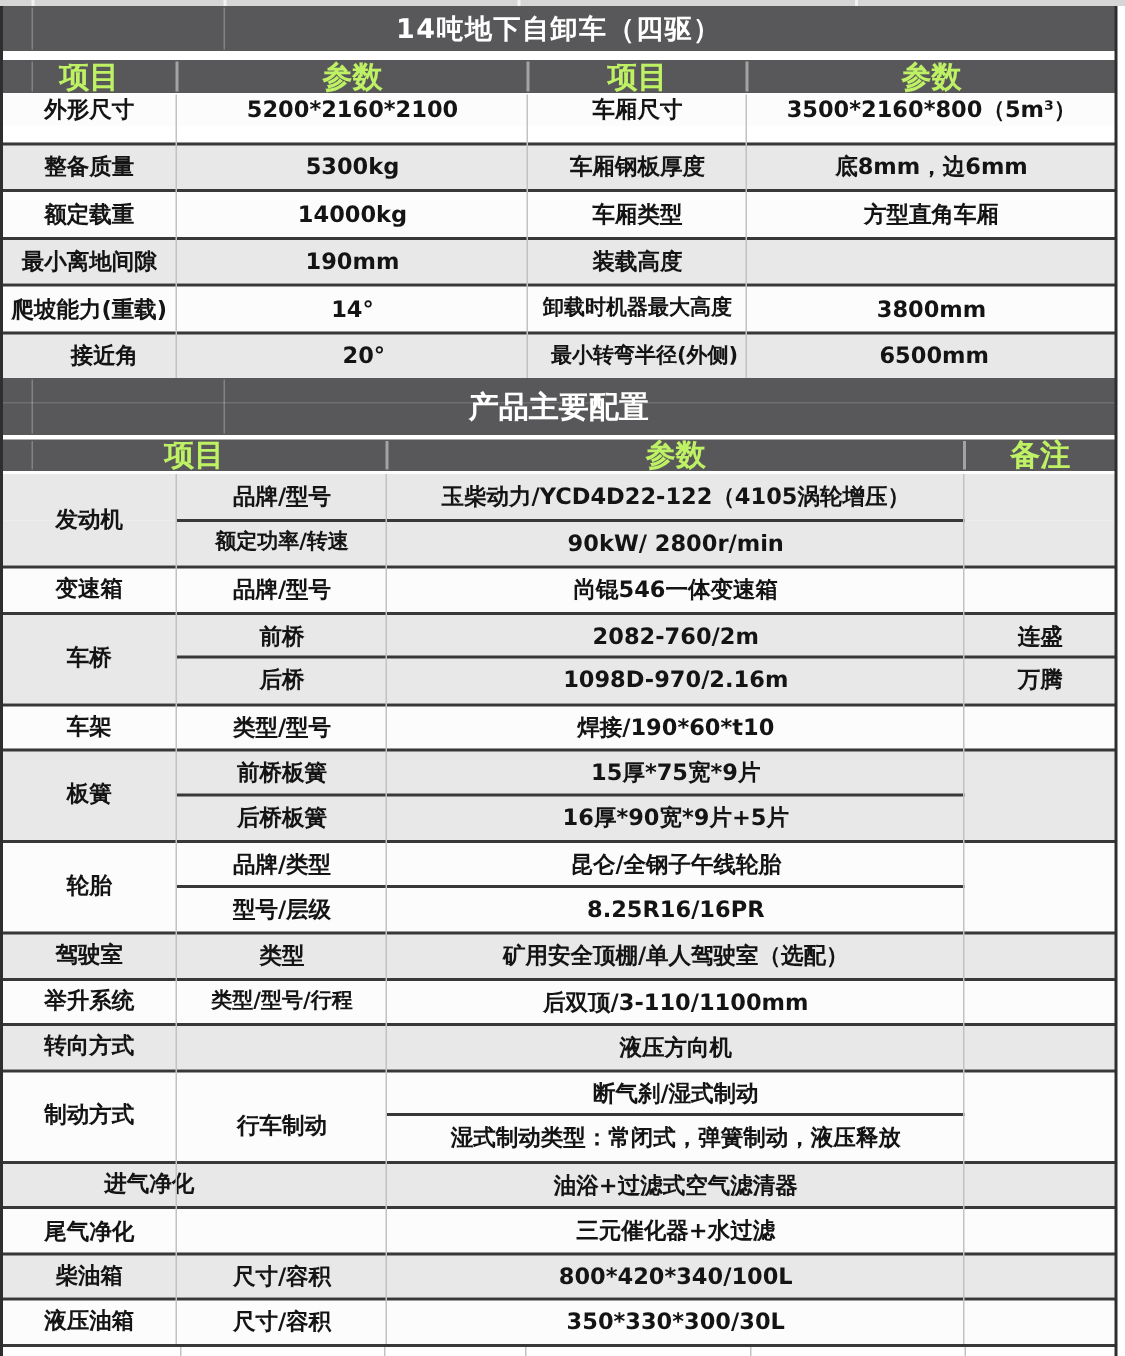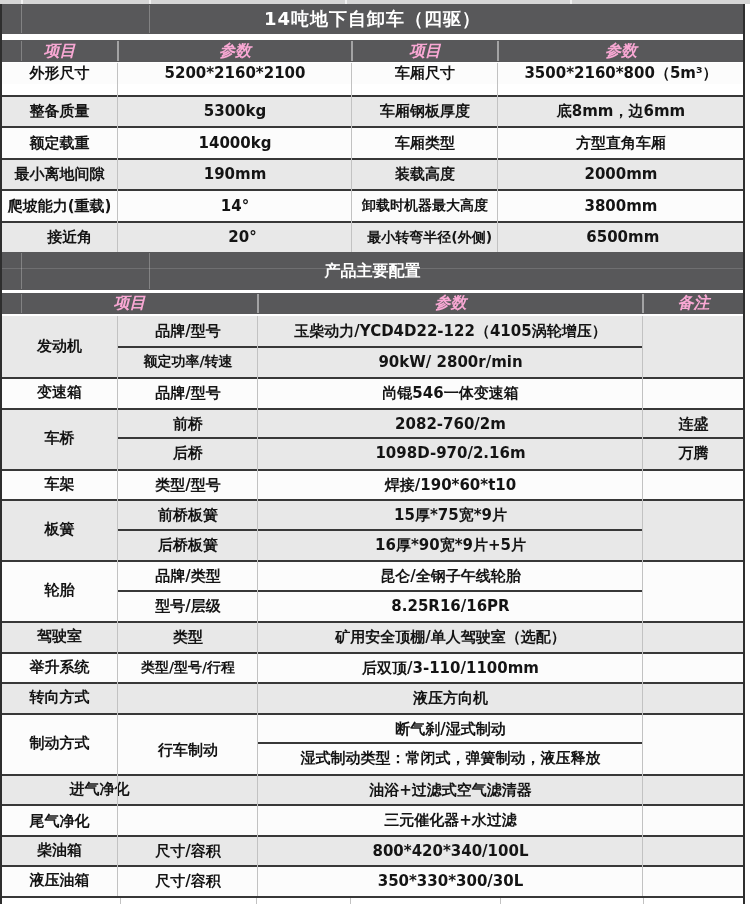--- a/index.html
+++ b/index.html
@@ -5,21 +5,21 @@
   html,body{margin:0;padding:0;background:#ffffff;}
   .canvas{
     position:relative;width:750px;height:904px;background:#ffffff;overflow:hidden;
     font-family:"DejaVu Sans","Liberation Sans",sans-serif;
     font-weight:700;color:#141414;
   }
   .abs{position:absolute;box-sizing:border-box;}
   
   .darkbar{background:#58585a;color:#ffffff;display:flex;align-items:center;justify-content:center;}
   .title-bar{font-size:18px;letter-spacing:1px;}
-  .hdr-cell{display:flex;align-items:center;justify-content:center;font-size:16px;color:#f9a8d4;font-style:italic;}
+  .hdr-cell{display:flex;align-items:center;justify-content:center;font-size:20px;color:#bef264;}
   
   .row{position:absolute;left:1px;width:743px;display:flex;box-sizing:border-box;}
   .row .c{display:flex;align-items:center;justify-content:center;font-size:15px;line-height:1.1;text-align:center;box-sizing:border-box;padding:0 2px;}
   .gb{border-top:2px solid #383838;}
   
   .t1c1{width:117px;}.t1c2{width:234px;}.t1c3{width:146px;}.t1c4{width:246px;}
   
   .t2sp{width:117px;}.t2c2{width:140px;}.t2c3{width:385px;}.t2c4{width:101px;}
   .bg-w{background:#fcfcfc;}
   .bg-g{background:#e8e8e8;}
@@ -76,40 +76,39 @@
   <div class="row bg-w gb" style="top:126px;height:32px;">
     <div class="c t1c1">额定载重</div>
     <div class="c t1c2">14000kg</div>
     <div class="c t1c3">车厢类型</div>
     <div class="c t1c4">方型直角车厢</div>
   </div>
   <div class="row bg-g gb" style="top:158px;height:31px;">
     <div class="c t1c1">最小离地间隙</div>
     <div class="c t1c2">190mm</div>
     <div class="c t1c3">装载高度</div>
-    <div class="c t1c4">2000mm</div>
   </div>
   <div class="row bg-w gb" style="top:189px;height:32px;">
     <div class="c t1c1">爬坡能力(重载)</div>
     <div class="c t1c2">14°</div>
     <div class="c t1c3" style="font-size:14px;">卸载时机器最大高度</div>
     <div class="c t1c4">3800mm</div>
   </div>
   <div class="row bg-g gb" style="top:221px;height:31px;padding-left:11px;">
     <div class="c t1c1">接近角</div>
     <div class="c t1c2">20°</div>
     <div class="c t1c3" style="font-size:14px;">最小转弯半径(外侧)</div>
     <div class="c t1c4">6500mm</div>
   </div>
 
   <div class="vl" style="left:117px;top:63px;height:189px;"></div>
   <div class="vl" style="left:351px;top:63px;height:189px;"></div>
   <div class="vl" style="left:497px;top:63px;height:189px;"></div>
 
-  <div class="abs darkbar" style="left:1px;top:252px;width:743px;height:38px;font-size:16px;">
+  <div class="abs darkbar" style="left:1px;top:252px;width:743px;height:38px;font-size:20px;">
     <span>产品主要配置</span>
   </div>
   <div class="vlf" style="left:21px;top:253px;height:36px;"></div>
   <div class="vlf" style="left:149px;top:253px;height:36px;"></div>
   <div class="abs" style="left:1px;top:268px;width:743px;height:1px;background:rgba(255,255,255,0.14);"></div>
 
   <div class="abs darkbar" style="left:1px;top:293px;width:743px;height:21px;justify-content:flex-start;">
     <div class="hdr-cell" style="width:257px;">项目</div>
     <div class="hdr-cell" style="width:385px;">参数</div>
     <div class="hdr-cell" style="width:101px;">备注</div>

